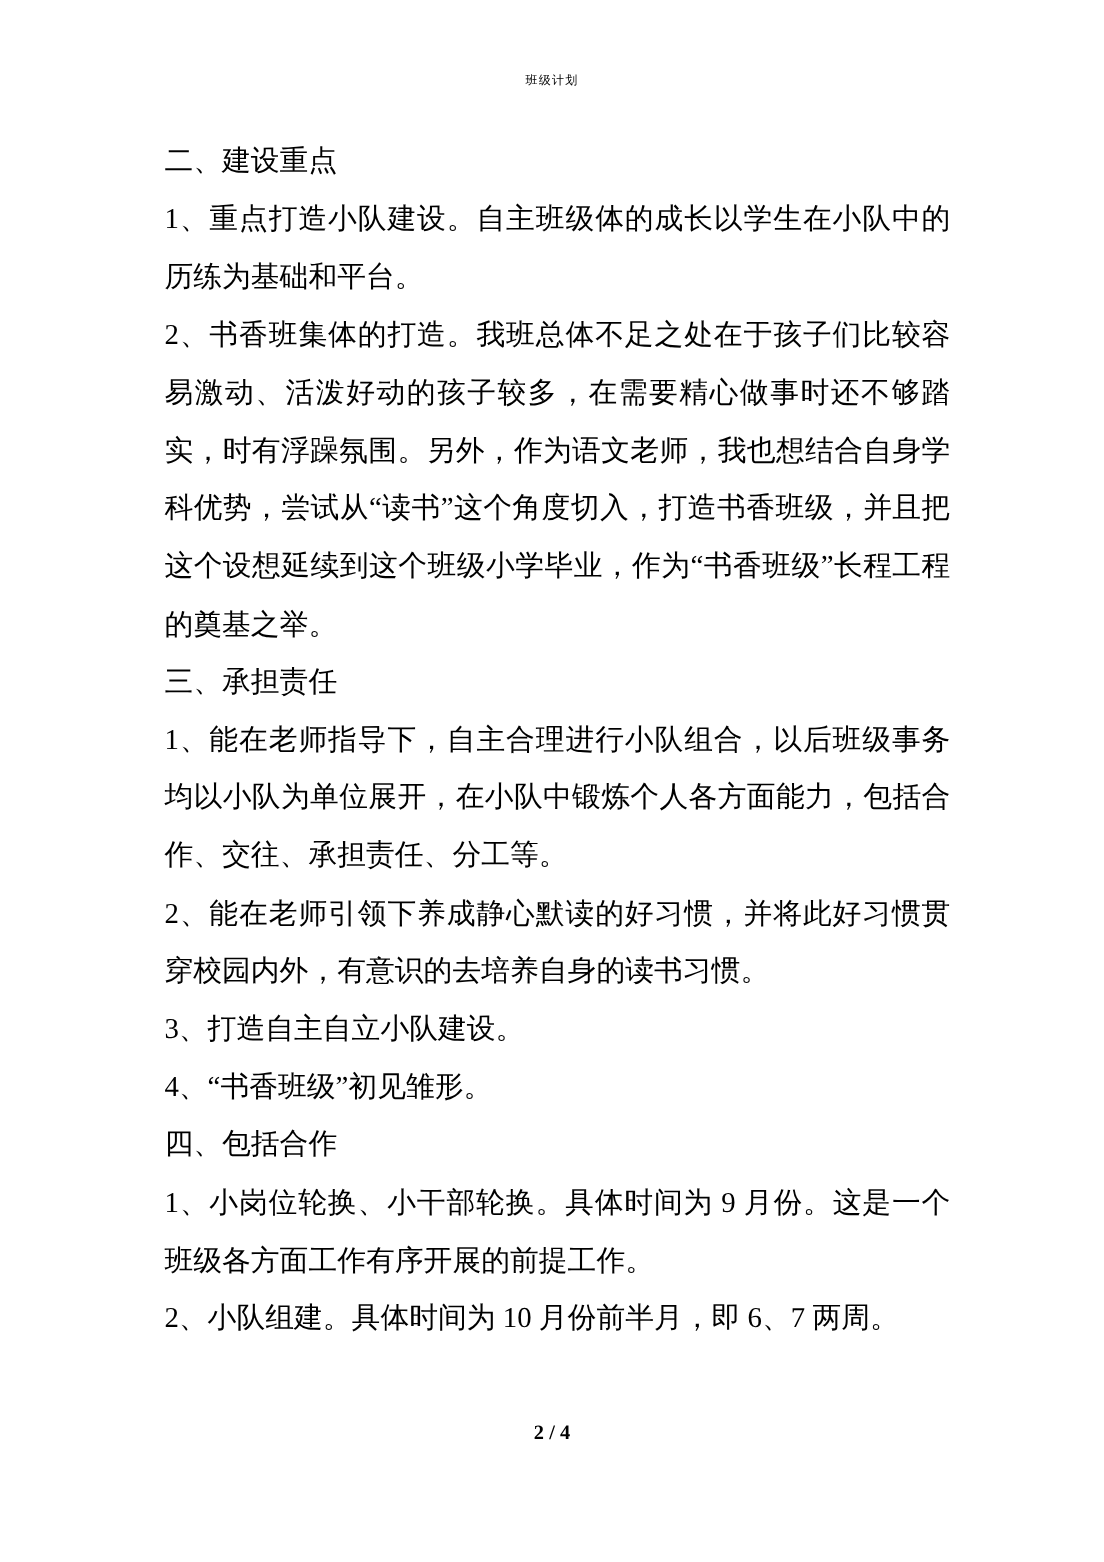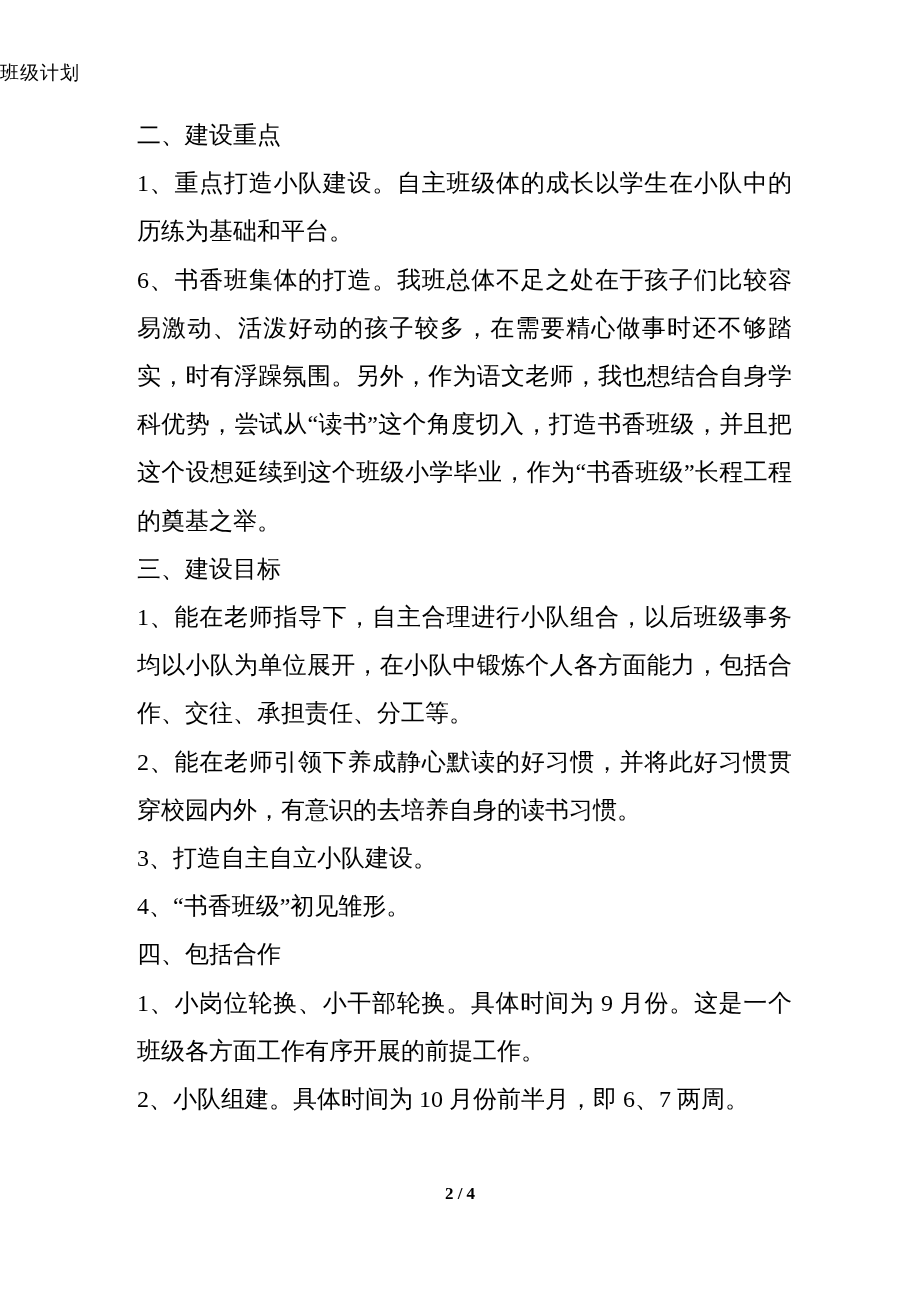--- a/index.html
+++ b/index.html
@@ -14,21 +14,22 @@
     background: #ffffff;
     color: #000000;
     overflow: hidden;
     font-family: "Liberation Serif", "DejaVu Serif", serif;
   }
   .page-header {
     position: absolute;
     top: 60px;
     left: 0;
     width: 100%;
-    font-size: 19px;
+    text-align: center;
+    font-size: 10px;
     letter-spacing: 1px;
     color: #000000;
   }
   .doc-body {
     position: absolute;
     top: 111px;
     left: 137px;
     width: 655px;
     font-size: 24px;
     line-height: 48.2px;
@@ -56,22 +57,22 @@
 </head>
 <body>
 
 <div class="page">
 
   <div class="page-header">班级计划</div>
 
   <div class="doc-body">
       <p>二、建设重点</p>
       <p>1、重点打造小队建设。自主班级体的成长以学生在小队中的历练为基础和平台。</p>
-      <p>6、书香班集体的打造。我班总体不足之处在于孩子们比较容易激动、活泼好动的孩子较多，在需要精心做事时还不够踏实，时有浮躁氛围。另外，作为语文老师，我也想结合自身学科优势，尝试从“读书”这个角度切入，打造书香班级，并且把这个设想延续到这个班级小学毕业，作为“书香班级”长程工程的奠基之举。</p>
-      <p>三、建设目标</p>
+      <p>2、书香班集体的打造。我班总体不足之处在于孩子们比较容易激动、活泼好动的孩子较多，在需要精心做事时还不够踏实，时有浮躁氛围。另外，作为语文老师，我也想结合自身学科优势，尝试从“读书”这个角度切入，打造书香班级，并且把这个设想延续到这个班级小学毕业，作为“书香班级”长程工程的奠基之举。</p>
+      <p>三、承担责任</p>
       <p>1、能在老师指导下，自主合理进行小队组合，以后班级事务均以小队为单位展开，在小队中锻炼个人各方面能力，包括合作、交往、承担责任、分工等。</p>
       <p>2、能在老师引领下养成静心默读的好习惯，并将此好习惯贯穿校园内外，有意识的去培养自身的读书习惯。</p>
       <p>3、打造自主自立小队建设。</p>
       <p>4、“书香班级”初见雏形。</p>
       <p>四、包括合作</p>
       <p>1、小岗位轮换、小干部轮换。具体时间为 9 月份。这是一个班级各方面工作有序开展的前提工作。</p>
       <p>2、小队组建。具体时间为 10 月份前半月，即 6、7 两周。</p>
     </div>
 
   <div class="page-footer">2 / 4</div>

